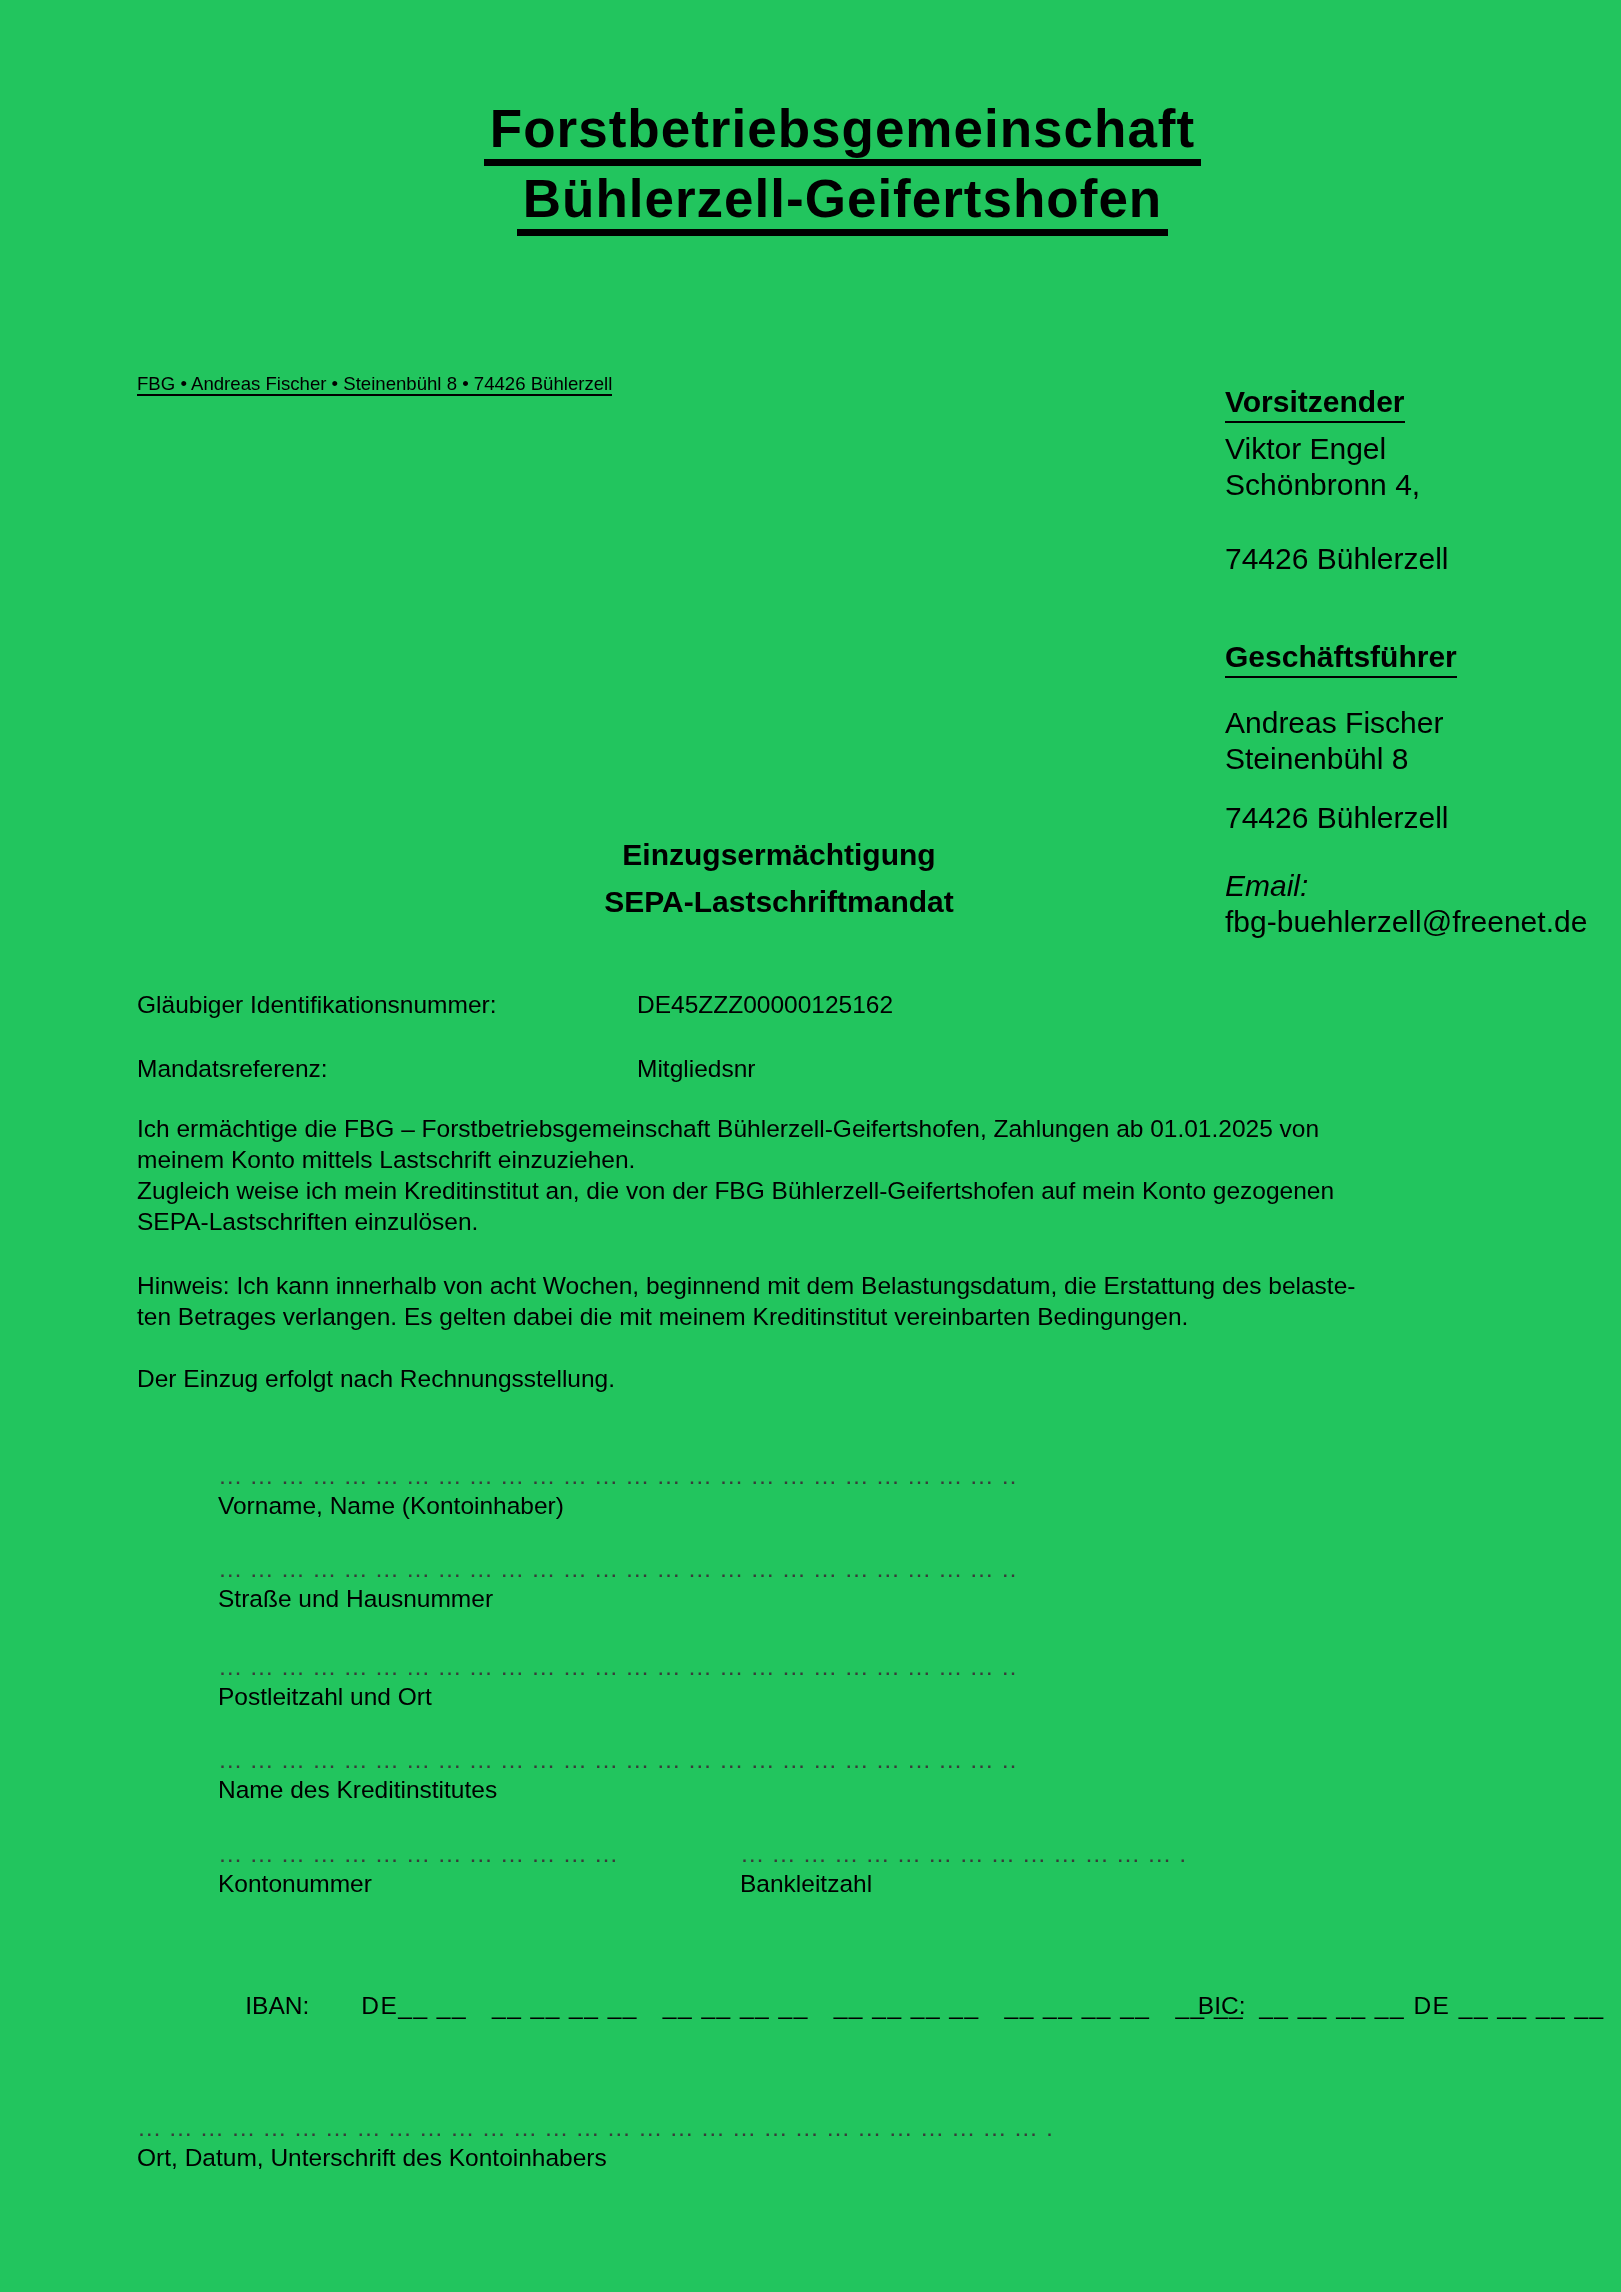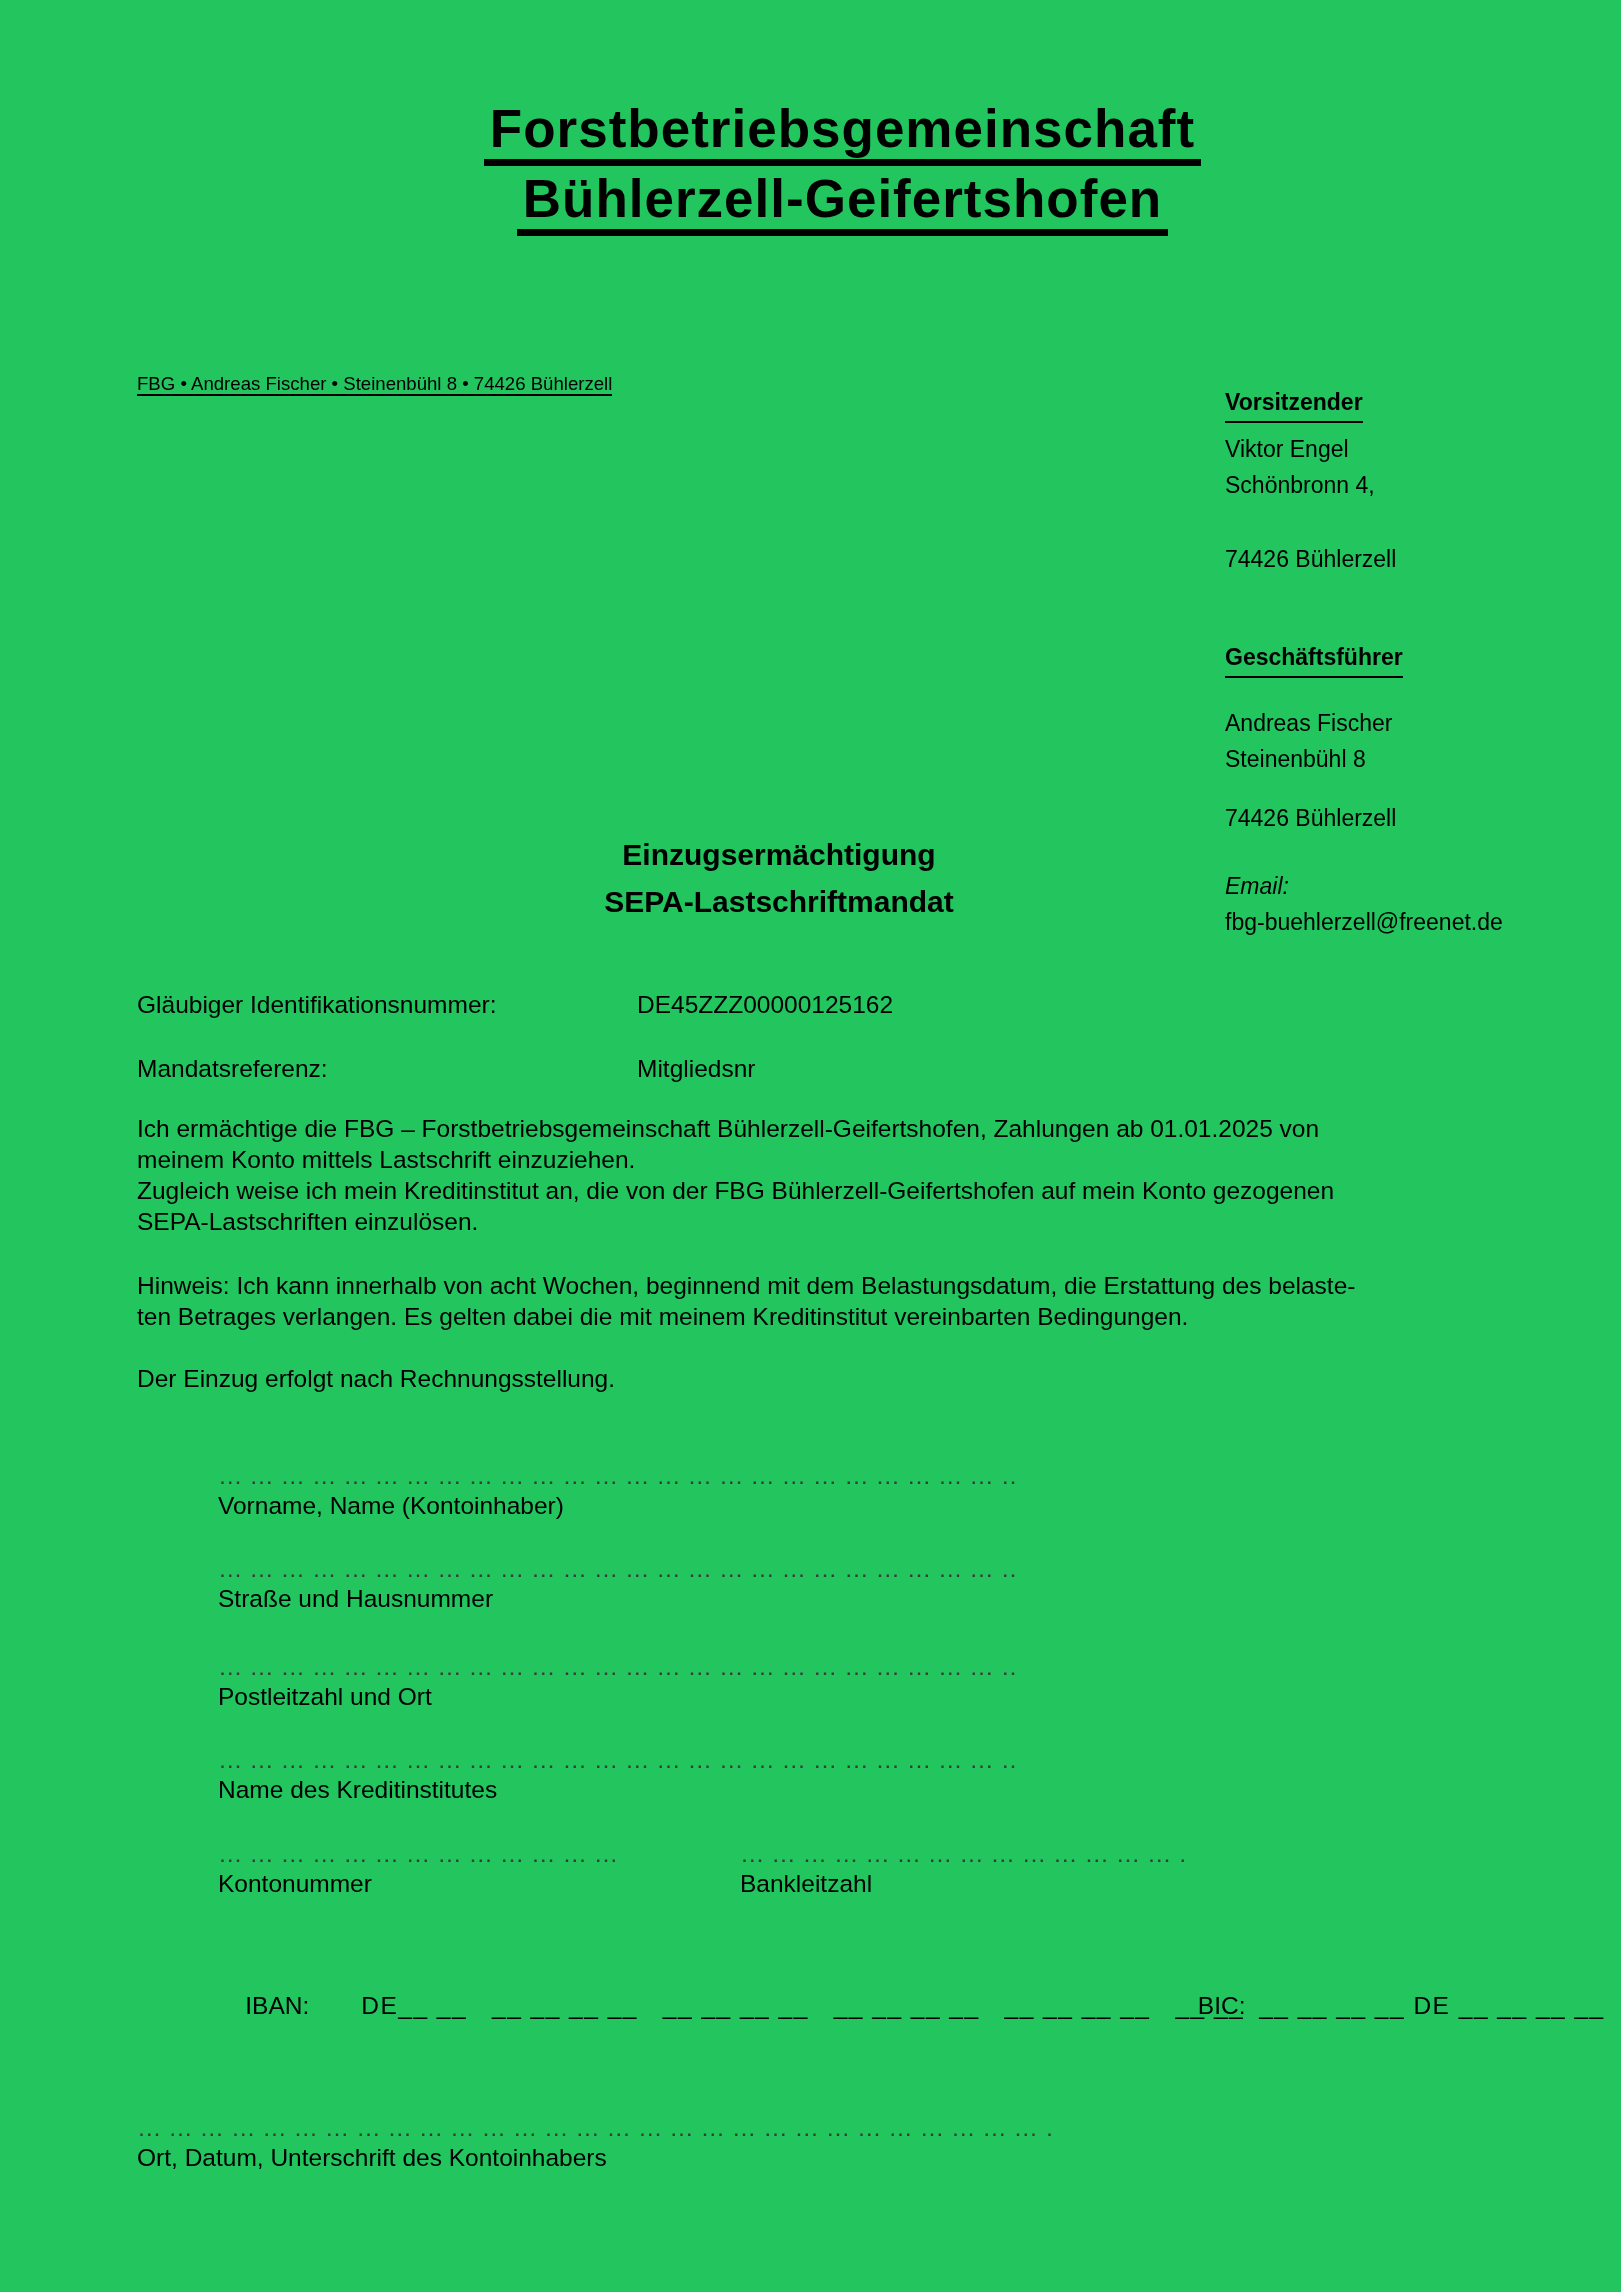--- a/index.html
+++ b/index.html
@@ -25,21 +25,21 @@
   .subtitle-line .u{display:inline-block; border-bottom:4.9px solid #000; padding:0 3.9px 2.9px 3.9px;}
   
   .sender-line{
     position:absolute; left:137px; top:373px;
     font-size:18.6px; line-height:21.6px;
   }
   .sender-line .u{border-bottom:2px solid #000; padding-bottom:0;}
   
   .contact-col{
     position:absolute; left:1225px; top:384px; width:372px;
-    font-size:23px; line-height:36px;
+    font-size:30px; line-height:36px;
   }
   .contact-heading{font-weight:bold;}
   .contact-heading .u{display:inline-block; border-bottom:2.9px solid #000; padding-bottom:1px;}
   .m-name{margin-top:7.8px;}
   .m-city1{margin-top:38px;}
   .m-head2{margin-top:62px;}
   .m-name2{margin-top:27.4px;}
   .m-city2{margin-top:22.5px;}
   .m-email-label{margin-top:32px;font-style:italic;}
   

